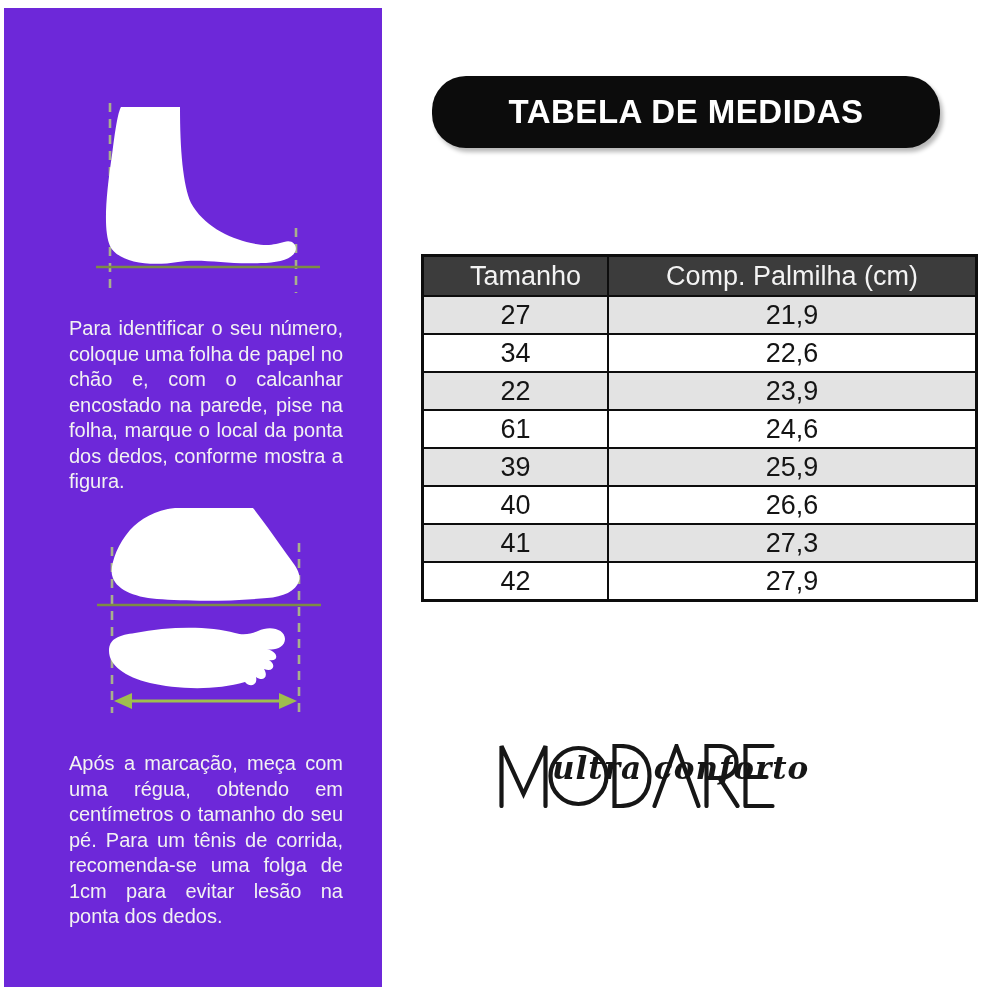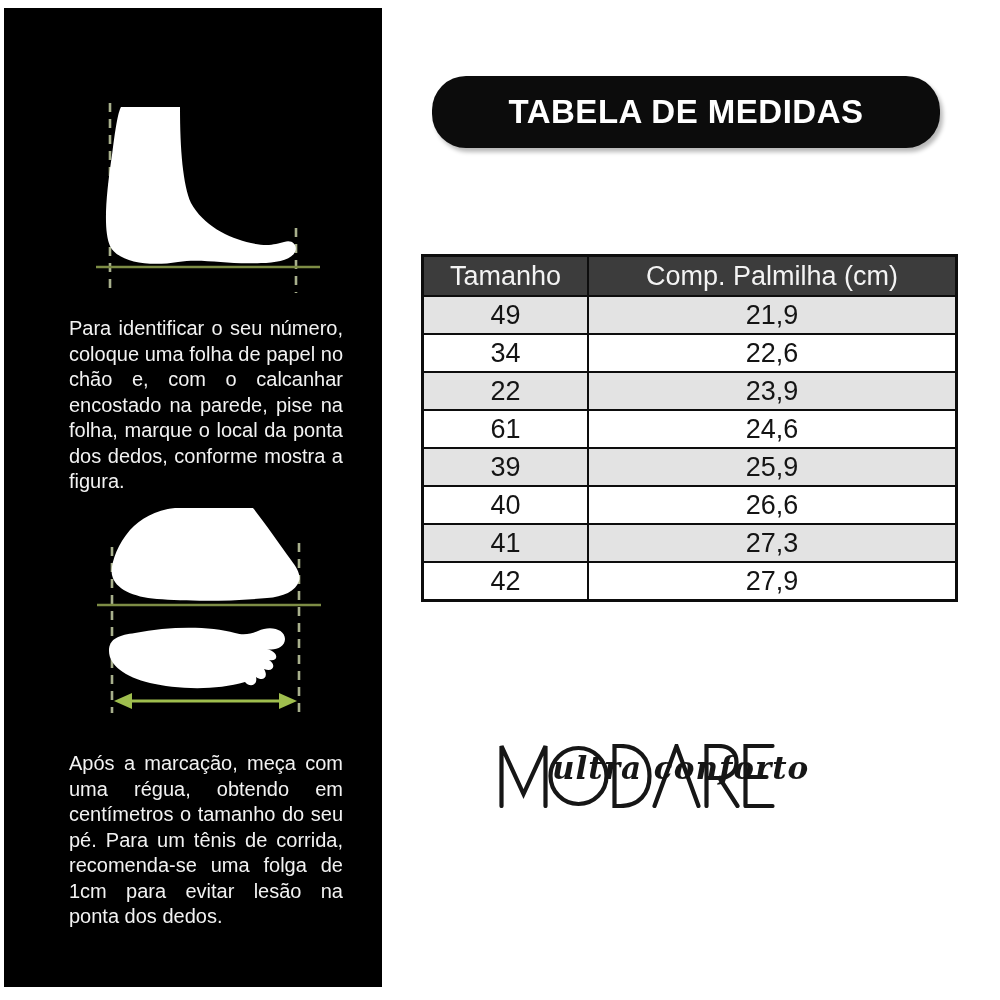--- a/index.html
+++ b/index.html
@@ -5,21 +5,21 @@
   html,body { margin:0; padding:0; }
   body {
     width:1000px; height:1000px; position:relative;
     background:#ffffff; font-family:"Liberation Sans", sans-serif;
     overflow:hidden;
   }
 
   
   .left-panel {
     position:absolute; left:4px; top:8px; width:378px; height:979px;
-    background:#000000;
+    background:#6d28d9;
   }
   .diagram-1 { position:absolute; left:84px; top:92px; }
   .diagram-2 { position:absolute; left:91px; top:497px; }
   .panel-para {
     position:absolute; left:65px; width:274px;
     color:#f2f2f2; font-size:20px; line-height:25.5px;
     text-align:justify; text-align-last:left;
   }
   .para-1 { top:288px; }
   .para-2 { top:723px; }
@@ -42,21 +42,21 @@
     table-layout:fixed;
   }
   .size-table th, .size-table td {
     border:2px solid #0d0d0d; text-align:center; padding:0;
   }
   .size-table th {
     background:#3c3c3c; color:#f3f3f3; font-weight:normal;
     font-size:27px; height:38px;
   }
   .size-table td { font-size:27px; height:36px; color:#141414; }
-  .size-table .col-size { width:163px; }
+  .size-table .col-size { width:163px;padding-left:20px; }
   .size-table .col-len  { width:366px; }
   .size-table tbody tr:nth-child(odd)  { background:#e3e3e3; }
   .size-table tbody tr:nth-child(even) { background:#ffffff; }
 
   
   .brand-logo { position:absolute; left:494px; top:744px; }
   .brand-tagline {
     position:absolute; left:552px; top:750px;
     font-family:"DejaVu Serif", serif; font-style:italic;
     font-size:31px; letter-spacing:1px; color:#161616; white-space:nowrap;font-weight:bold;
@@ -125,21 +125,21 @@
 
 <table class="size-table">
   <thead>
     <tr>
       <th class="col-size">Tamanho</th>
       <th class="col-len">Comp. Palmilha (cm)</th>
     </tr>
   </thead>
   <tbody>
       <tr>
-        <td>49</td>
+        <td>27</td>
         <td>21,9</td>
       </tr>
       <tr>
         <td>34</td>
         <td>22,6</td>
       </tr>
       <tr>
         <td>22</td>
         <td>23,9</td>
       </tr>

